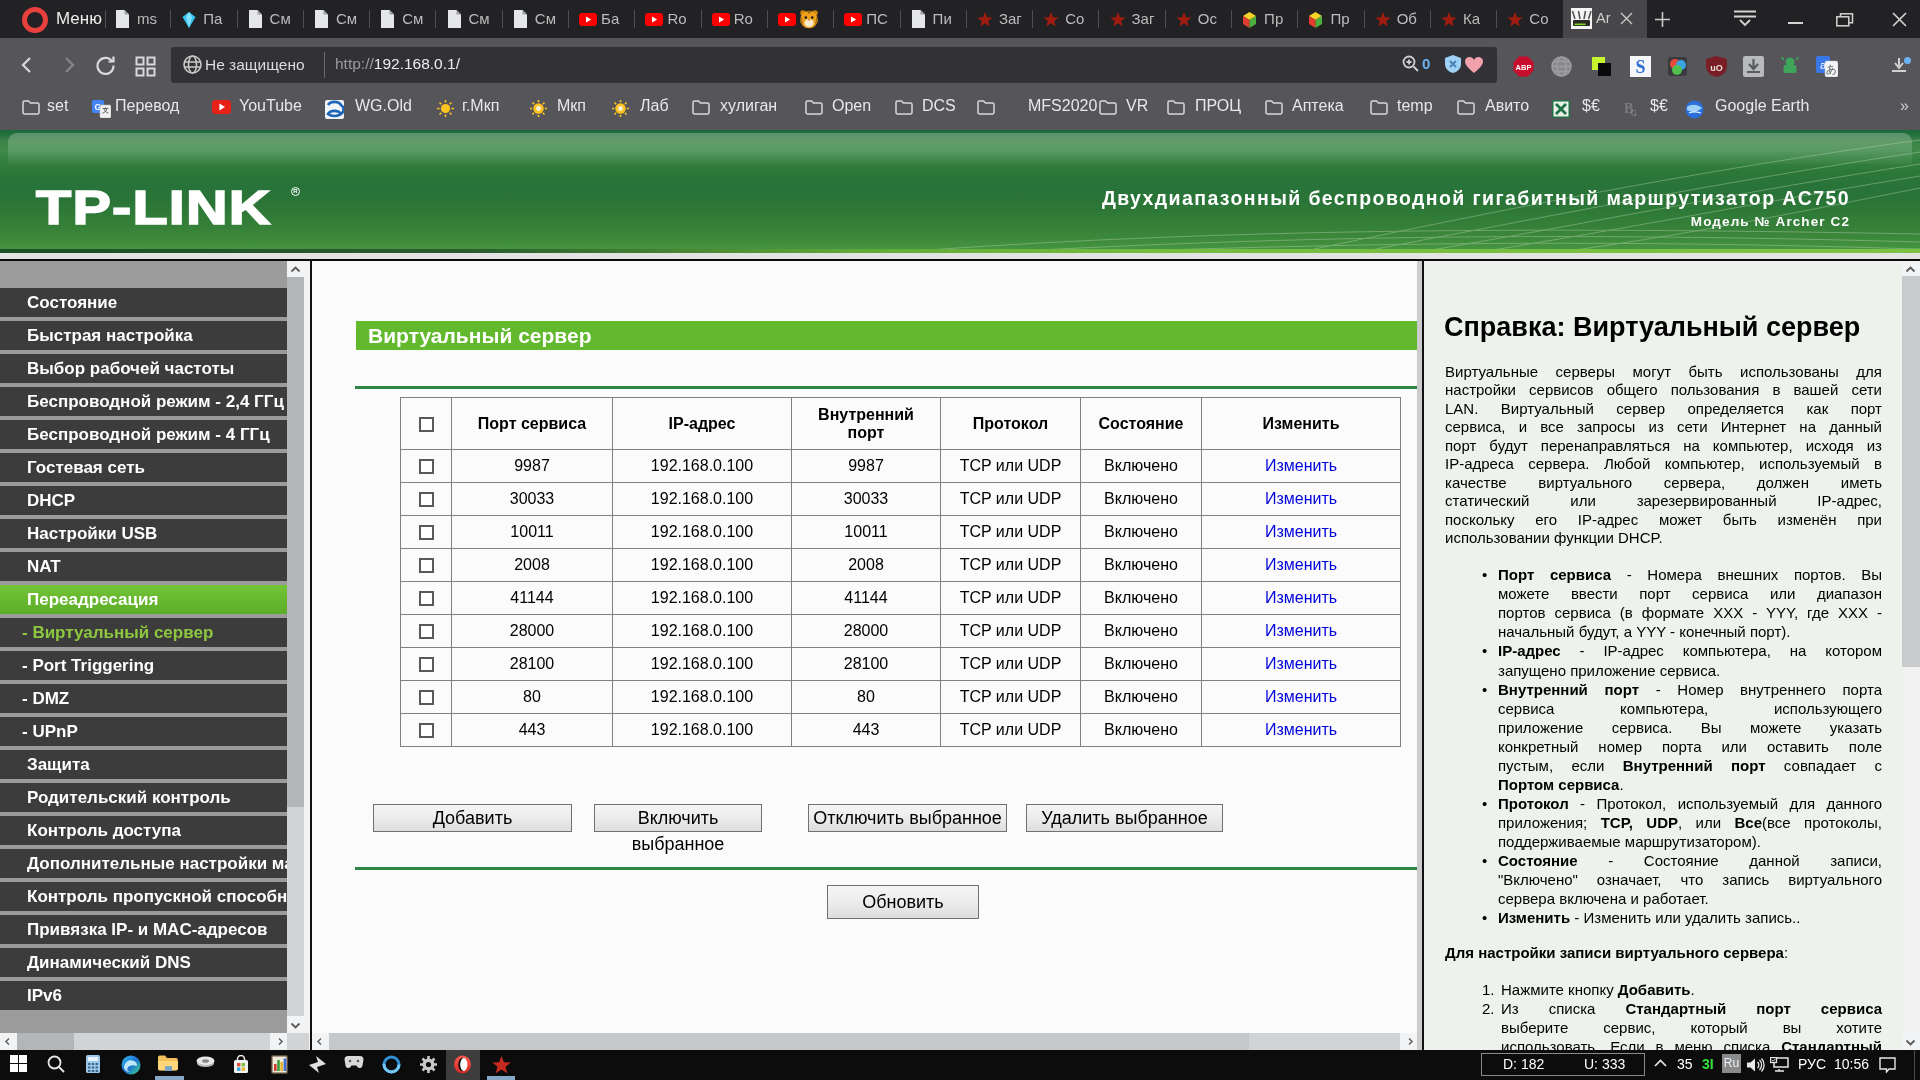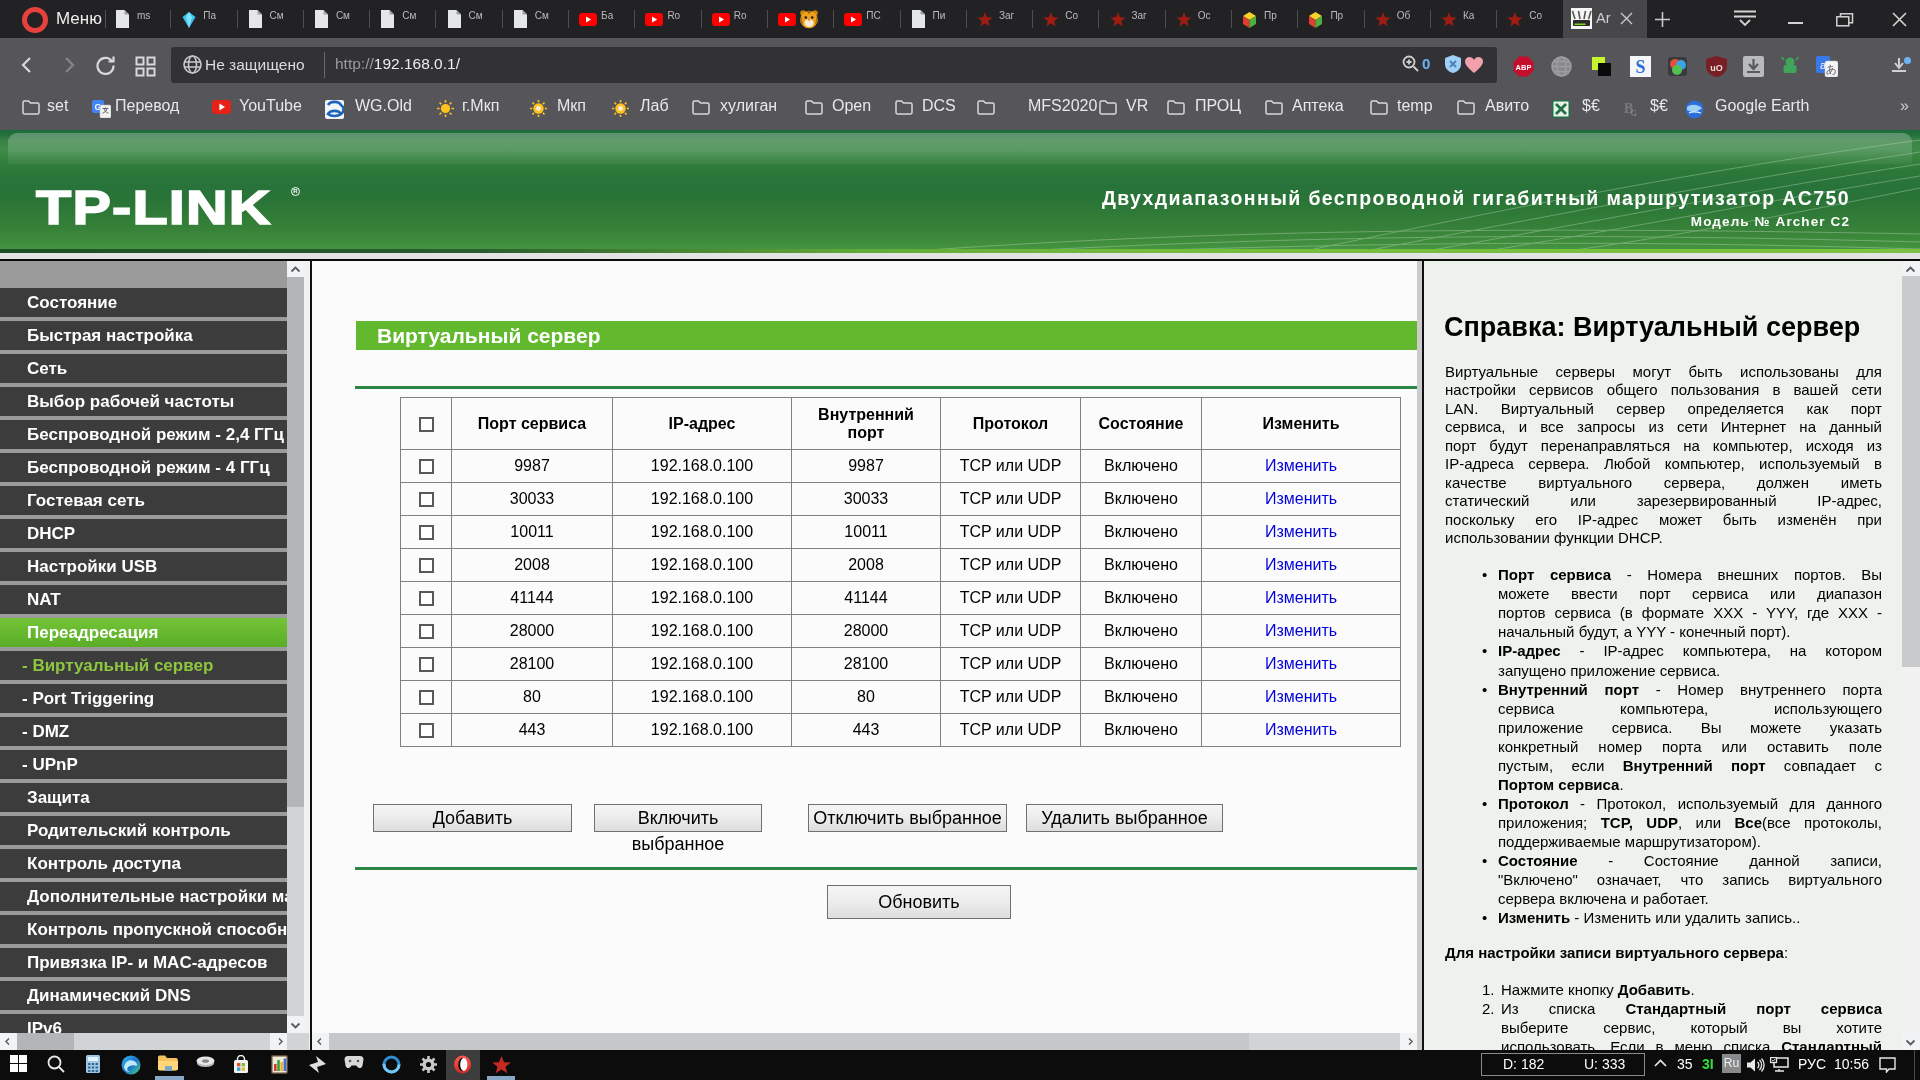--- a/index.html
+++ b/index.html
@@ -5,21 +5,21 @@
 * { margin:0; padding:0; box-sizing:border-box; }
 html,body { width:1920px; height:1080px; overflow:hidden; background:#000; }
 body { font-family:"Liberation Sans", sans-serif; }
 #page { position:relative; width:1920px; height:1080px; background:#fff; overflow:hidden; }
 
 
 #tabbar { position:absolute; left:0; top:0; width:1920px; height:38px; background:#222224; }
 .tab { position:absolute; top:0; height:38px; width:66.3px; overflow:hidden; }
 .tab .sep { position:absolute; right:0; top:10px; height:18px; width:1px; background:#4e4e50; }
 .tab .fav { position:absolute; }
-.tab .lbl { position:absolute; left:32px; top:10px; font-size:10px; color:#bcbcbe; white-space:nowrap; }
+.tab .lbl { position:absolute; left:32px; top:10px; font-size:15px; color:#bcbcbe; white-space:nowrap; }
 #atab { position:absolute; top:0; height:38px; background:#47474a; }
 
 
 #toolbar { position:absolute; left:0; top:38px; width:1920px; height:48px; background:#55555a; }
 #urlbox { position:absolute; left:171px; top:9px; width:1326px; height:36px; background:#323236; border-radius:3px; }
 #bookmarks { position:absolute; left:0; top:86px; width:1920px; height:44px; background:#55555a; }
 .bm { position:absolute; top:11px; height:22px; font-size:16px; color:#e8e8e8; white-space:nowrap; }
 
 
 #tphead { position:absolute; left:0; top:130px; width:1920px; height:122px;
@@ -39,21 +39,21 @@
 #sscroll { position:absolute; left:287px; top:261px; width:17px; height:772px; background:#d2d3d5; }
 #sside2 { position:absolute; left:304px; top:261px; width:6px; height:789px; background:#f2f2f2; }
 #vline1 { position:absolute; left:310px; top:261px; width:2px; height:789px; background:#111; }
 #shscroll { position:absolute; left:0; top:1033px; width:287px; height:17px; background:#d2d3d5; }
 
 
 #middle { position:absolute; left:312px; top:261px; width:1105px; height:772px; background:#fbfbfb; overflow:hidden; }
 #mhscroll { position:absolute; left:312px; top:1033px; width:1105px; height:17px; background:#d2d3d5; }
 #mgray { position:absolute; left:1417px; top:261px; width:5px; height:789px; background:#cccccc; }
 #vline2 { position:absolute; left:1422px; top:261px; width:2px; height:789px; background:#111; }
-.greenbar { position:absolute; left:44px; top:60px; width:1061px; height:29px; background:#62b92d; color:#fff; font-weight:bold; font-size:21px; line-height:29px; padding-left:21px; }
+.greenbar { position:absolute; left:44px; top:60px; width:1061px; height:29px; background:#62b92d; color:#fff; font-weight:bold; font-size:21px; line-height:29px; padding-left:12px; }
 .gline { position:absolute; left:43px; width:1062px; height:2.5px; background:#2c8747; }
 
 
 #vtable { position:absolute; left:88px; top:136px; border-collapse:collapse; }
 #vtable td { border:1px solid #808080; font-size:16px; text-align:center; color:#000; background:#fbfbfb; }
 #vtable .hd { font-weight:bold; height:52px; }
 #vtable .dr { height:33px; }
 .cbx { display:inline-block; width:15px; height:15px; border:2px solid #58595b; background:#fff; vertical-align:middle; }
 a.edit { color:#0000dd; }
 .btn { position:absolute; height:28px; background:linear-gradient(180deg,#f5f5f5,#ebebeb 55%,#dddddd); border:1px solid #707070; font-size:18px; color:#000; text-align:center; font-family:"Liberation Sans", sans-serif; }
@@ -640,21 +640,20 @@
       </g>
     </svg>
   </div>
   <div id="tpdark"></div>
     <div id="tpgap"></div>
     <div id="tpline"></div>
   <div id="sidebar">
     <div style="height:27px"></div>
     <div class="mi">Состояние</div>
     <div class="mi">Быстрая настройка</div>
-    <div class="mi">Сеть</div>
     <div class="mi">Выбор рабочей частоты</div>
     <div class="mi">Беспроводной режим - 2,4 ГГц</div>
     <div class="mi">Беспроводной режим - 4 ГГц</div>
     <div class="mi">Гостевая сеть</div>
     <div class="mi">DHCP</div>
     <div class="mi">Настройки USB</div>
     <div class="mi">NAT</div>
     <div class="mi act">Переадресация</div>
     <div class="mi sub subg">- Виртуальный сервер</div>
     <div class="mi sub">- Port Triggering</div>
@@ -768,21 +767,21 @@
             <td>Включено</td>
             <td><a class="edit">Изменить</a></td>
           </tr>
     </tbody>
       </table>
     <div class="btn" style="left:61px; top:543px; width:199px; line-height:26px;">Добавить</div>
     <div class="btn" style="left:282px; top:543px; width:168px; line-height:26px;">Включить выбранное</div>
     <div class="btn" style="left:496px; top:543px; width:199px; line-height:26px;">Отключить выбранное</div>
     <div class="btn" style="left:714px; top:543px; width:197px; line-height:26px;">Удалить выбранное</div>
     <div class="gline" style="top:606px"></div>
-    <div class="btn" style="left:515px; top:624px; width:184px; height:34px; line-height:32px;">Обновить</div>
+    <div class="btn" style="left:515px; top:624px; width:152px; height:34px; line-height:32px;">Обновить</div>
   </div>
   <div id="mhscroll"></div>
   <div id="mgray"></div>
     <div id="vline2"></div>
   <div id="help">
     <div style="position:absolute; left:20px; top:51px; font-size:27px; font-weight:bold; color:#000; white-space:nowrap;">Справка: Виртуальный сервер</div>
     <div class="hl j" style="top:101.5px">Виртуальные серверы могут быть использованы для</div>
     <div class="hl j" style="top:120px">настройки сервисов общего пользования в вашей сети</div>
     <div class="hl j" style="top:138.5px">LAN. Виртуальный сервер определяется как порт</div>
     <div class="hl j" style="top:157px">сервиса, и все запросы из сети Интернет на данный</div>

